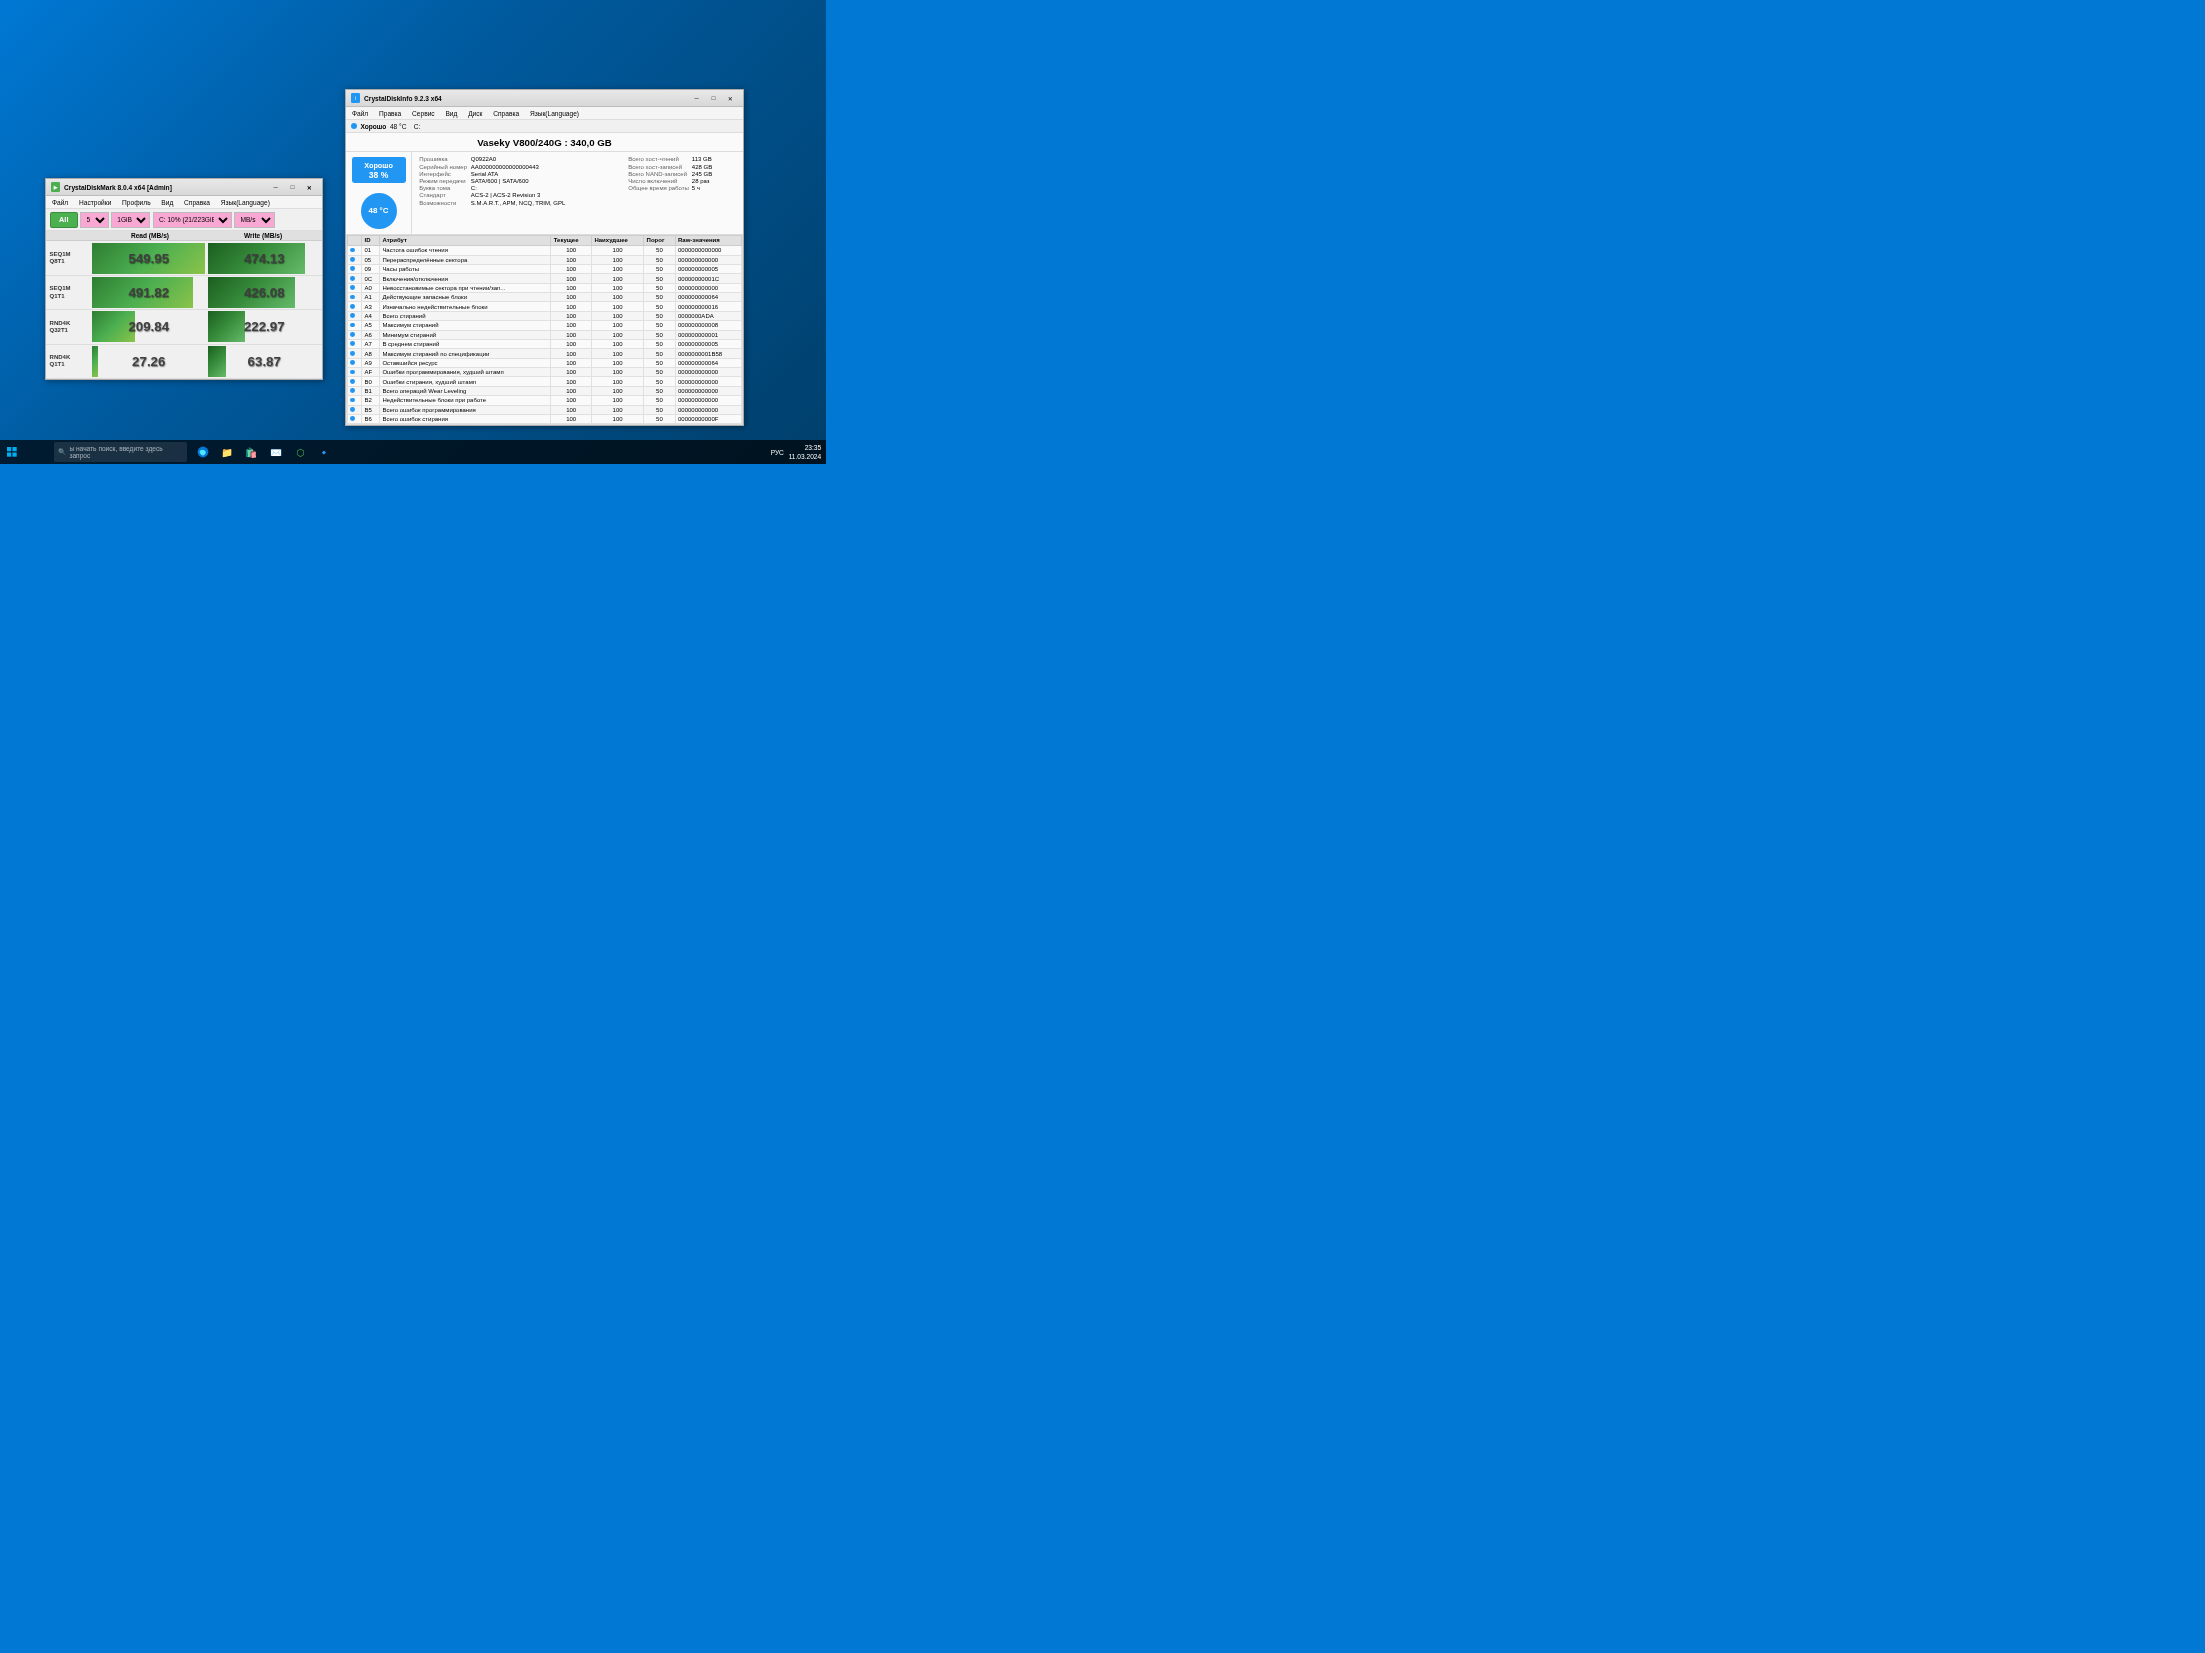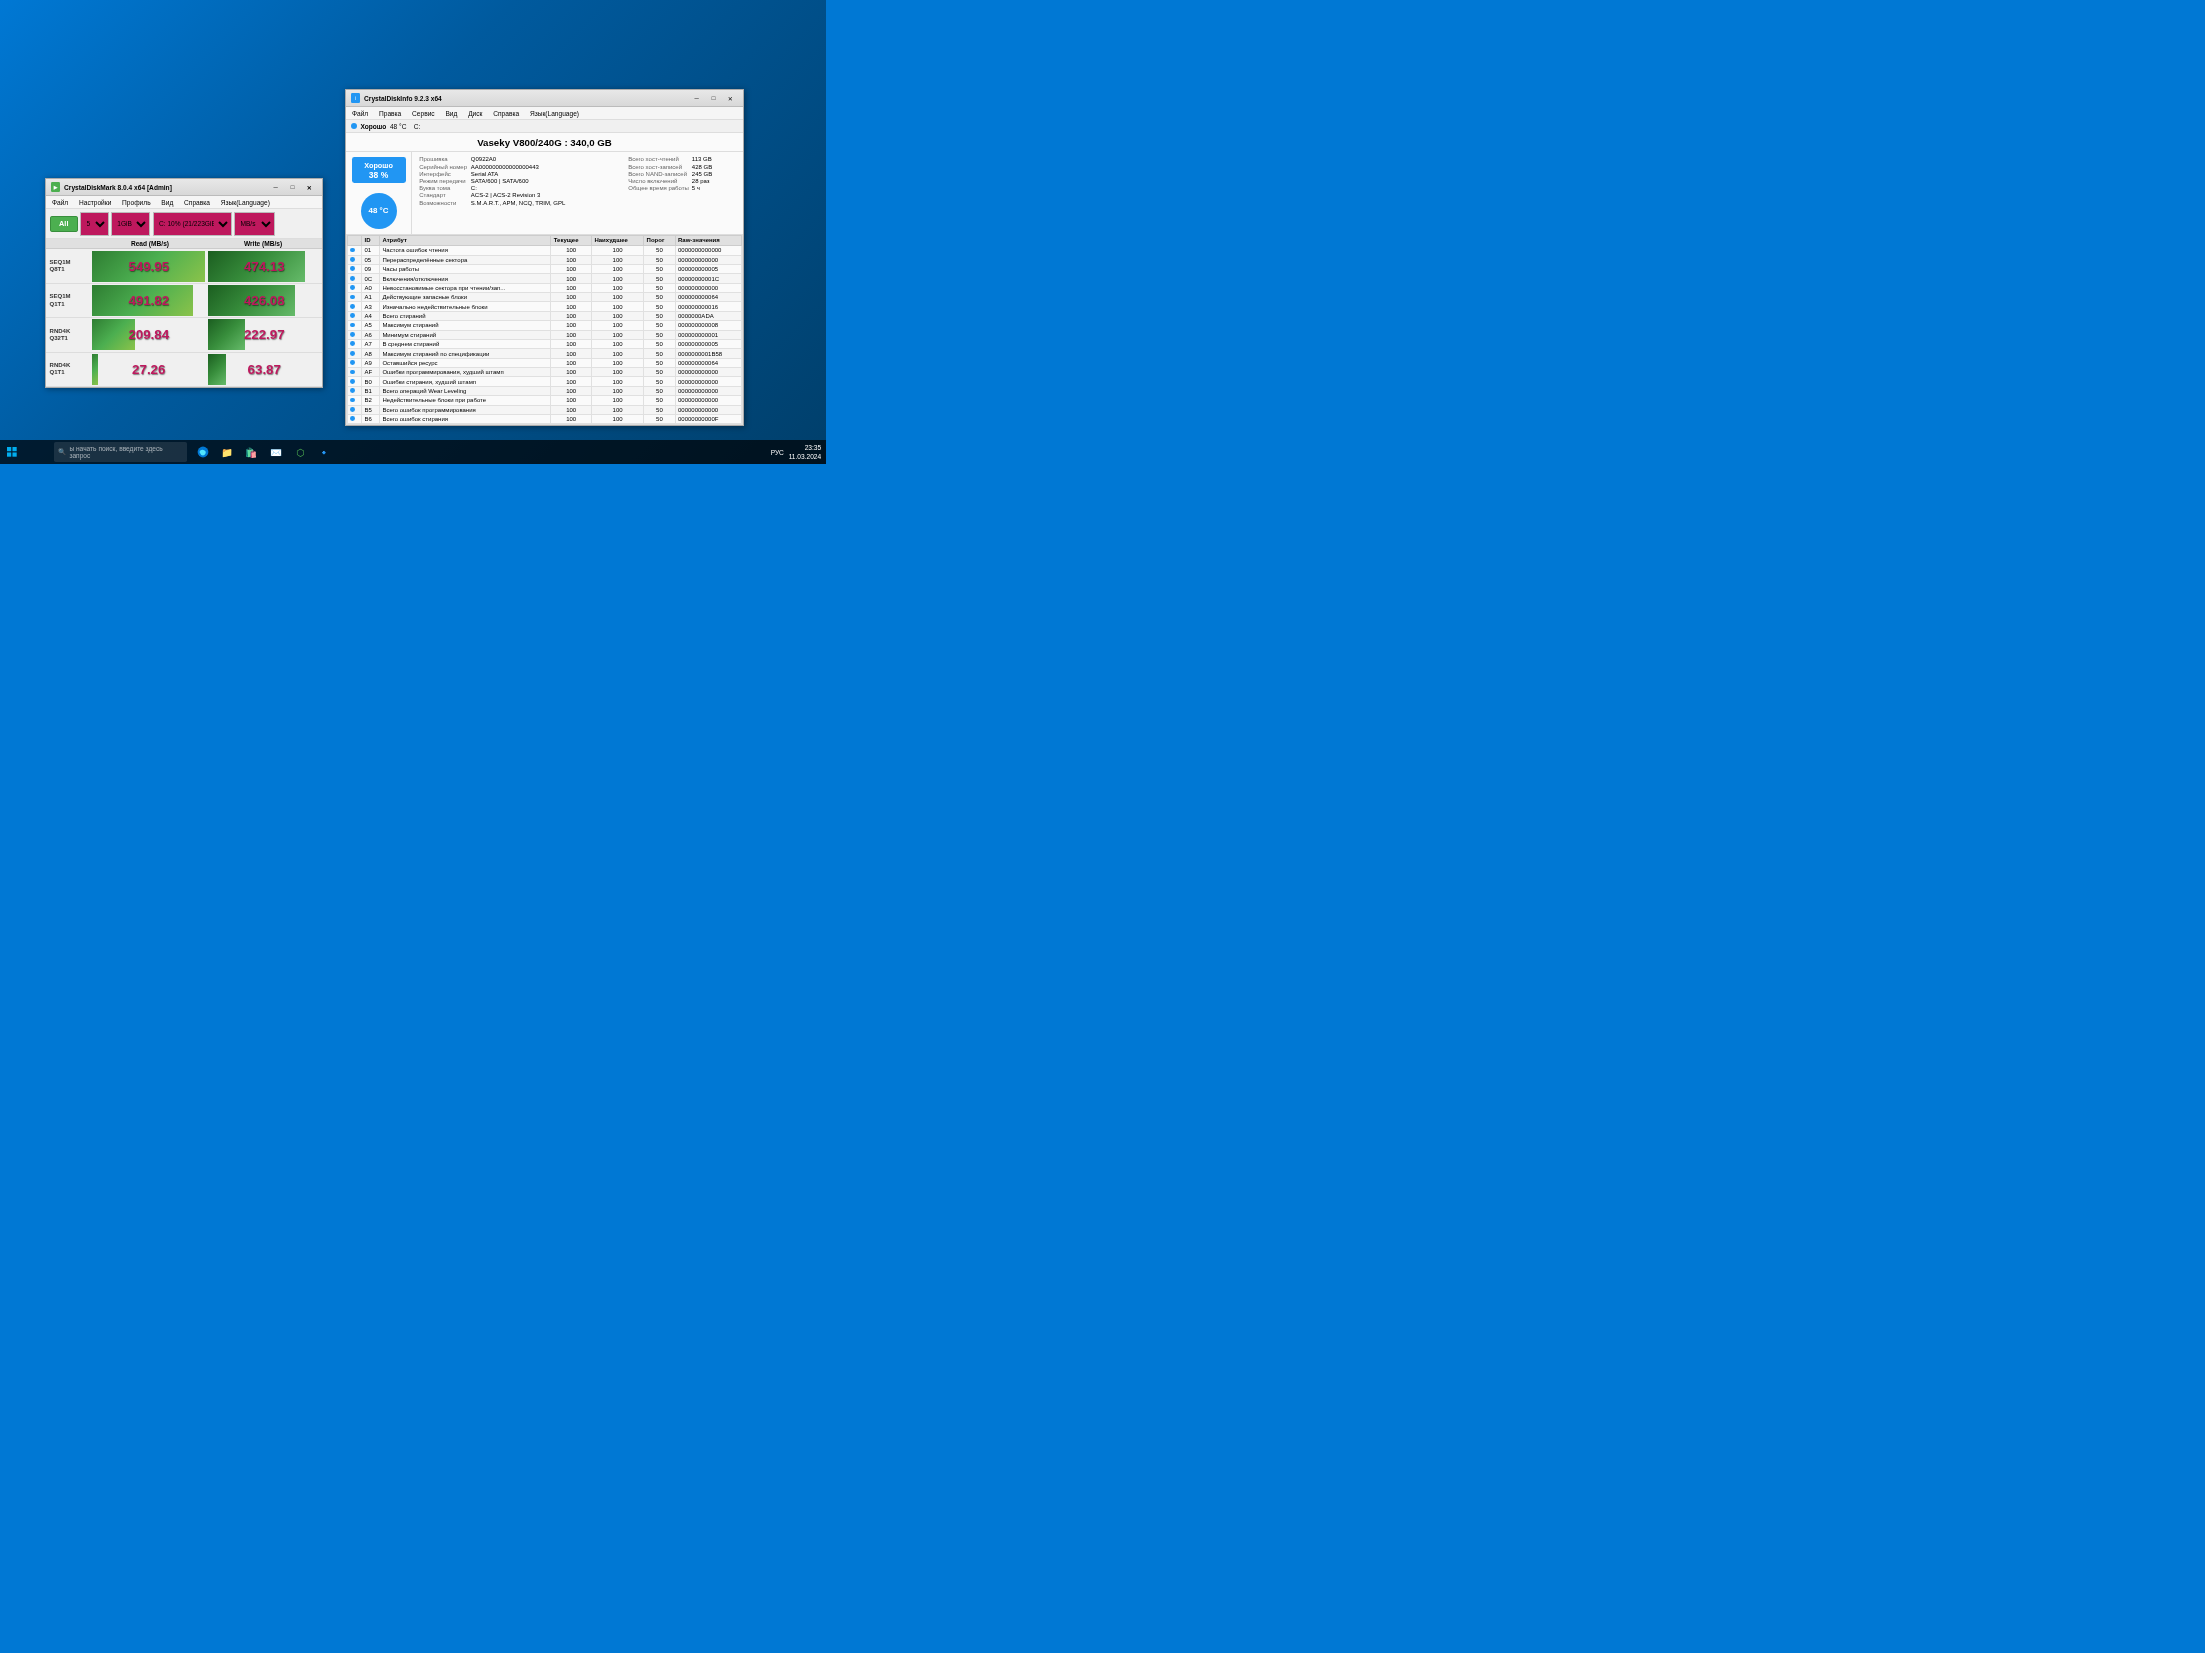--- a/index.html
+++ b/index.html
@@ -175,23 +175,23 @@
       color: white;
       border: 0.6px solid #388e3c;
       padding: 2.4px 8.5px;
       font-size: 7.3px;
       font-weight: bold;
       cursor: pointer;
       border-radius: 1.8px;
     }
 
     .select-box {
-      height: 24px;
+      height: 16px;
       border: 0.6px solid #bbb;
-      background: #be185d;
+      background: #f9a8d4;
       font-size: 6.6px;
       padding: 0 1.2px;
     }
 
     .cdm-headers {
       display: grid;
       grid-template-columns: 45px 1fr 1fr;
       background: #e0e0e0;
       border-bottom: 0.6px solid #ccc;
       padding: 1.2px 2.4px;
@@ -231,21 +231,21 @@
       bottom: 0;
       background: linear-gradient(to right, #4caf50, #8bc34a);
       z-index: 0;
     }
 
     .cdm-value {
       position: relative;
       z-index: 1;
       font-size: 13.3px;
       font-weight: bold;
-      color: #be185d;
+      color: #404040;
       text-shadow: 0.6px 0.6px 1.2px rgba(0,0,0,0.5);
     }
 
     .cdm-bar-cell.read .cdm-bar {
       background: linear-gradient(135deg, #2e7d32 0%, #4caf50 50%, #8bc34a 100%);
     }
 
     .cdm-bar-cell.write .cdm-bar {
       background: linear-gradient(135deg, #1b5e20 0%, #388e3c 50%, #66bb6a 100%);
     }

